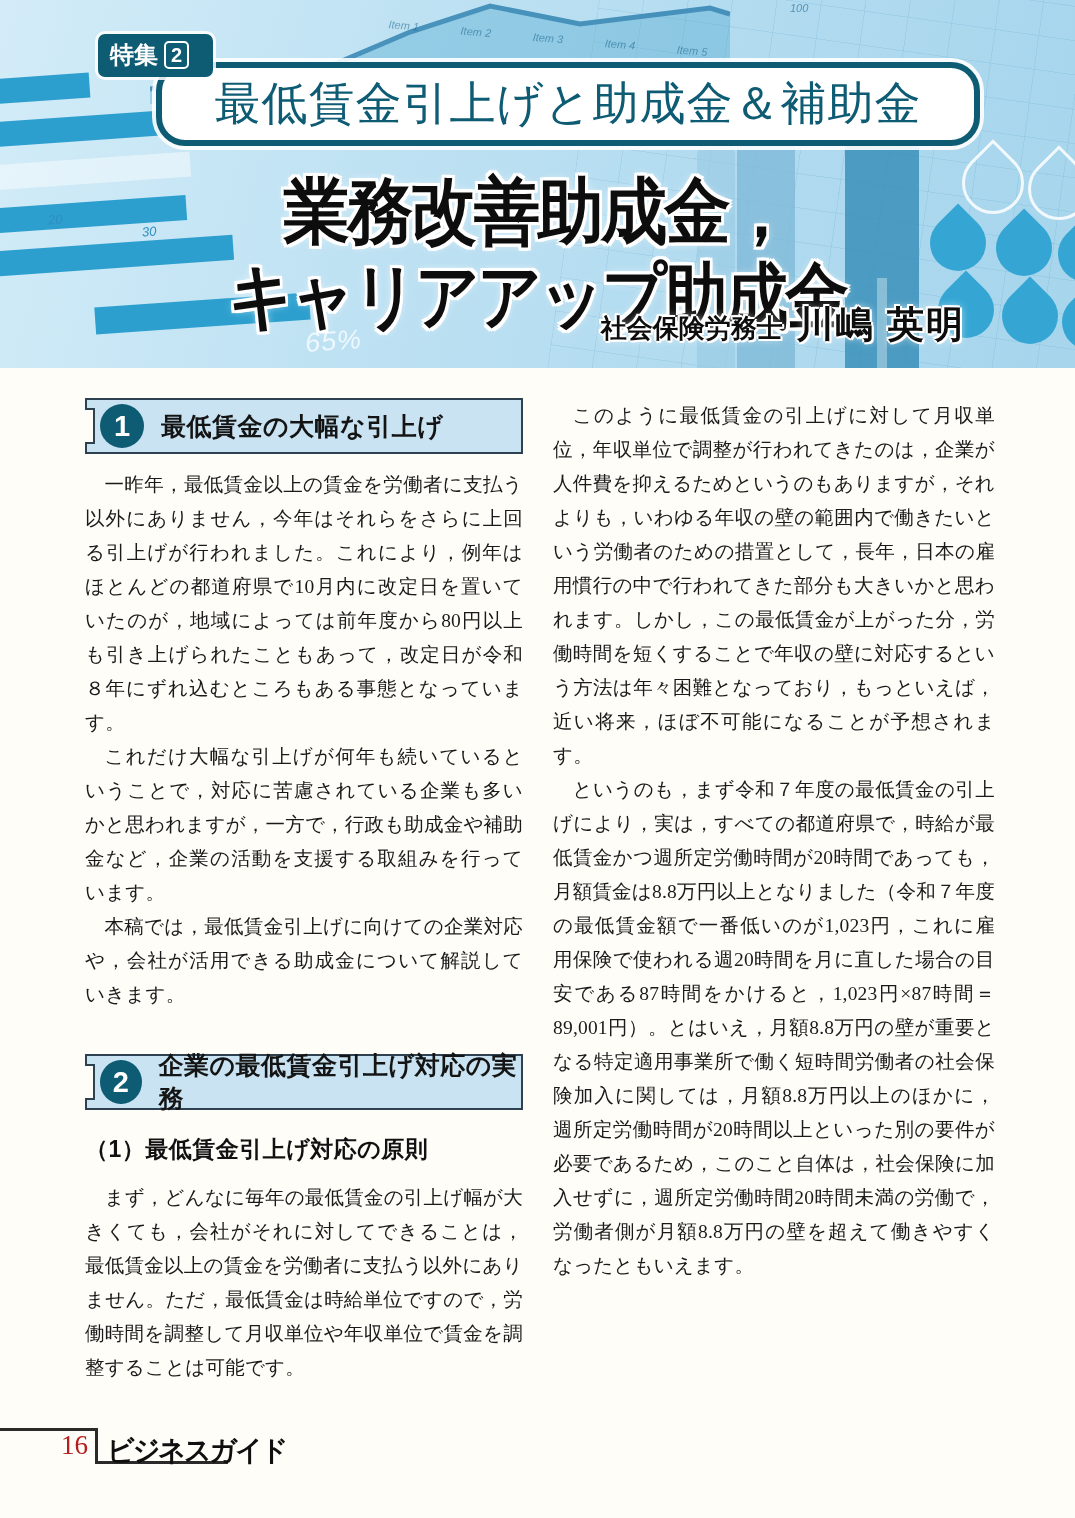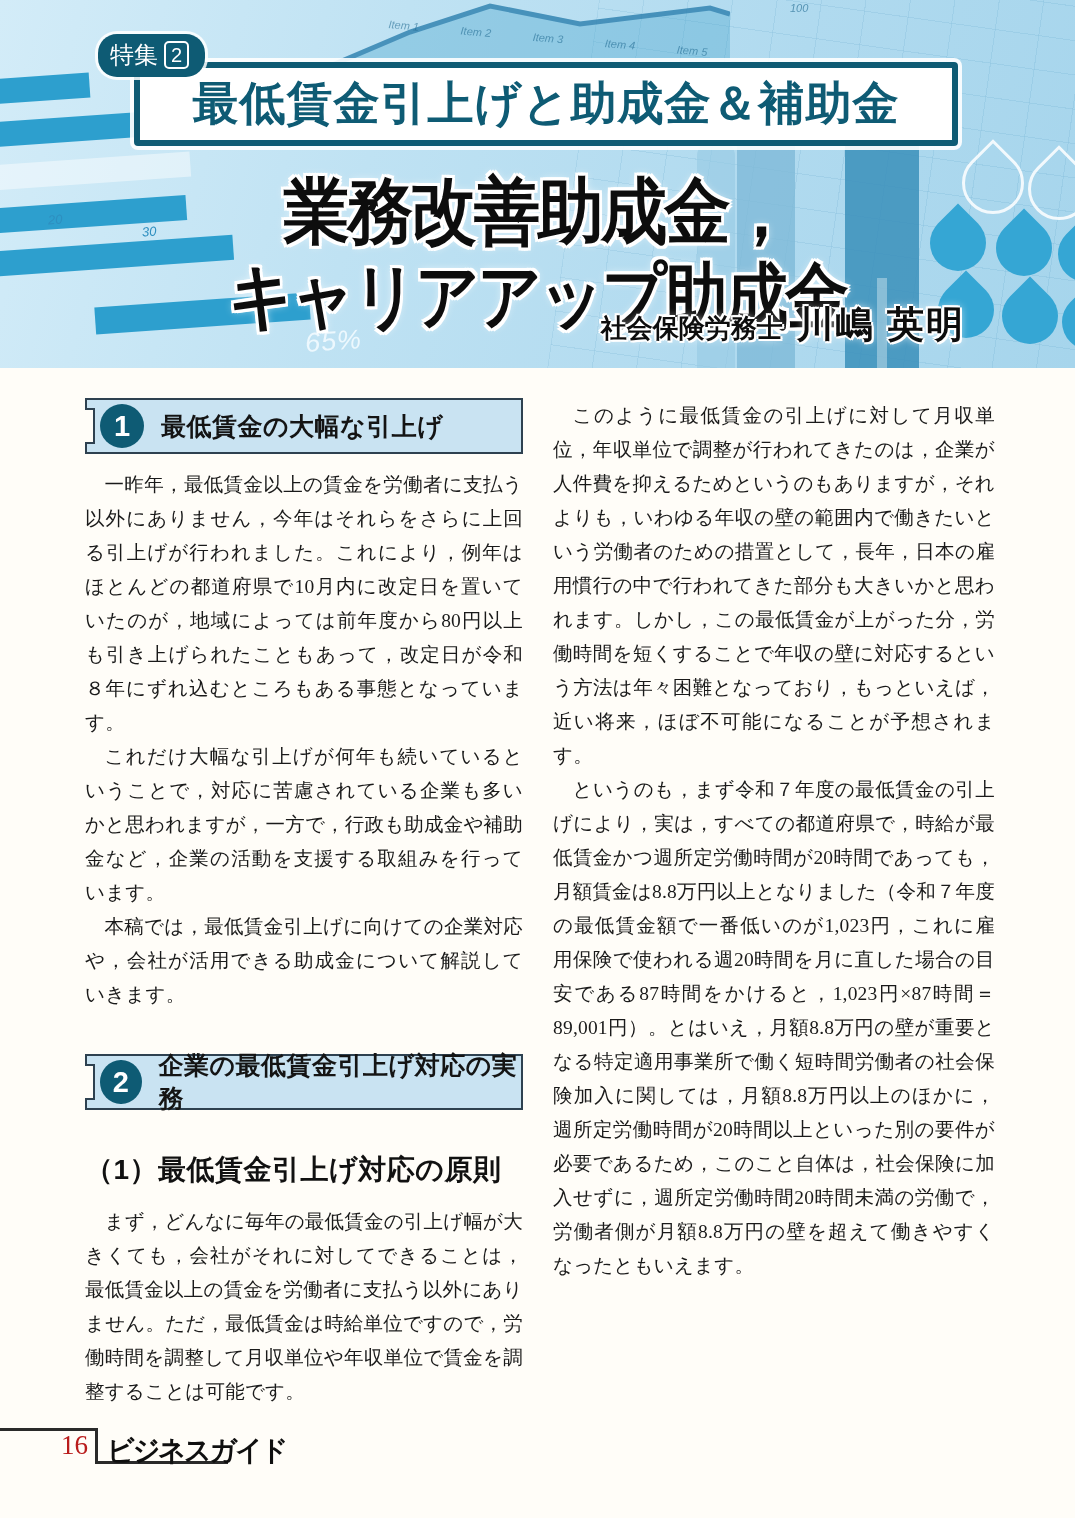--- a/index.html
+++ b/index.html
@@ -41,33 +41,33 @@
   .p3{left:697px; top:140px; width:38px; height:228px; background:rgba(150,202,228,.62);}
   .p3::before{top:-24px; width:26px; height:26px; background:rgba(150,202,228,.75);}
   .p2 .legs{position:absolute; bottom:0; left:50%; transform:translateX(-50%); width:10px; height:90px; background:rgba(255,255,255,.35);}
 
   .drop{position:absolute; width:56px; height:56px; background:#35a6d4; border-radius:0 50% 50% 50%; transform:rotate(45deg);}
   .drop.outline{background:transparent; border:3px solid rgba(255,255,255,.85);}
 
   
   .feature-badge{
     position:absolute; left:98px; top:34px; display:flex; align-items:center; gap:6px;
-    background:#0e5b74; color:#fff; padding:5px 16px 6px 12px; border-radius:19px;
-    font-family:"Liberation Sans",sans-serif; font-weight:400; font-size:24px;
+    background:#0e5b74; color:#fff; padding:5px 24px 6px 12px; border-radius:7px;
+    font-family:"Liberation Sans",sans-serif; font-weight:700; font-size:24px;
     box-shadow:0 0 0 3px rgba(255,255,255,.85); z-index:6;
   }
   .feature-badge .num{display:inline-block; border:2px solid #fff; border-radius:5px; padding:0 5px; font-size:20px; line-height:24px;}
 
   
   .series-box{
-    position:absolute; left:134px; top:62px; width:812px; height:72px; z-index:5;
-    background:#fff; border:6px solid #0e5b74; border-radius:4px;
+    position:absolute; left:156px; top:62px; width:812px; height:72px; z-index:5;
+    background:#fff; border:6px solid #0e5b74; border-radius:29px;
     box-shadow:0 0 0 4px rgba(255,255,255,.9);
     display:flex; align-items:center; justify-content:center;
-    font-family:"Liberation Sans",sans-serif; font-weight:700; font-size:46px; color:#0e5b74; letter-spacing:1px;
+    font-family:"Liberation Sans",sans-serif; font-weight:400; font-size:46px; color:#0e5b74; letter-spacing:1px;
   }
 
   
   .main-title{
     position:absolute; left:0; top:138px; width:1075px; z-index:4; text-align:center;
     font-family:"Liberation Sans",sans-serif; font-weight:900; color:#0d0d0d;
     font-size:72px; line-height:85px; letter-spacing:-3px;
     text-shadow:3px 0 0 #fff,-3px 0 0 #fff,0 3px 0 #fff,0 -3px 0 #fff,
       3px 3px 0 #fff,-3px 3px 0 #fff,3px -3px 0 #fff,-3px -3px 0 #fff,
       0 0 10px rgba(255,255,255,.9);
@@ -105,22 +105,22 @@
     position:relative; z-index:1; width:44px; height:44px; margin-left:13px; border-radius:50%;
     background:#0e5b74; color:#fff; display:flex; align-items:center; justify-content:center;
     font-family:"Liberation Sans",sans-serif; font-weight:800; font-size:29px;
   }
   .sec-title{
     margin-left:17px; font-family:"Liberation Sans",sans-serif; font-weight:800;
     font-size:25px; color:#141414; letter-spacing:.5px;
   }
   .banner-2{margin-top:42px;}
   .subheading{
-    font-family:"Liberation Sans",sans-serif; font-weight:800; font-size:28px; color:#111;
-    margin:41px 0 16px 0; letter-spacing:.5px;
+    font-family:"Liberation Sans",sans-serif; font-weight:800; font-size:23px; color:#111;
+    margin:24px 0 16px 0; letter-spacing:.5px;
   }
 
   
   .f-line-top{position:absolute; left:0; top:1428px; width:97px; height:3px; background:#2a2a2a;}
   .f-line-vert{position:absolute; left:95px; top:1428px; width:3px; height:36px; background:#2a2a2a;}
   .f-line-under{position:absolute; left:95px; top:1461px; width:133px; height:3px; background:#2a2a2a;}
   .f-pagenum{position:absolute; left:42px; top:1430px; width:46px; text-align:right; font-size:27px; color:#b91c1c;}
   .f-logo{
     position:absolute; left:107px; top:1432px;
     font-family:"Liberation Sans",sans-serif; font-weight:900; font-size:27px; letter-spacing:-2px;

